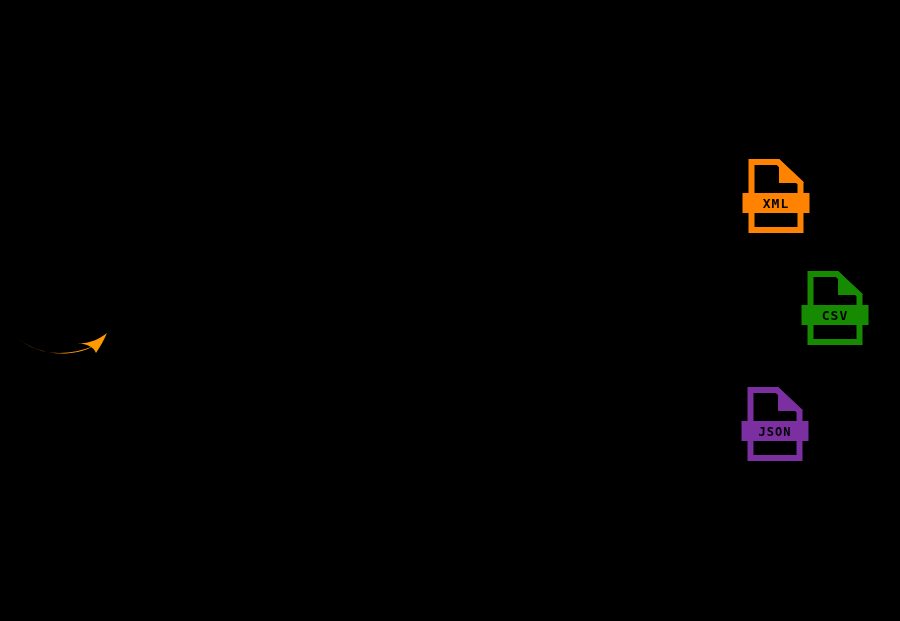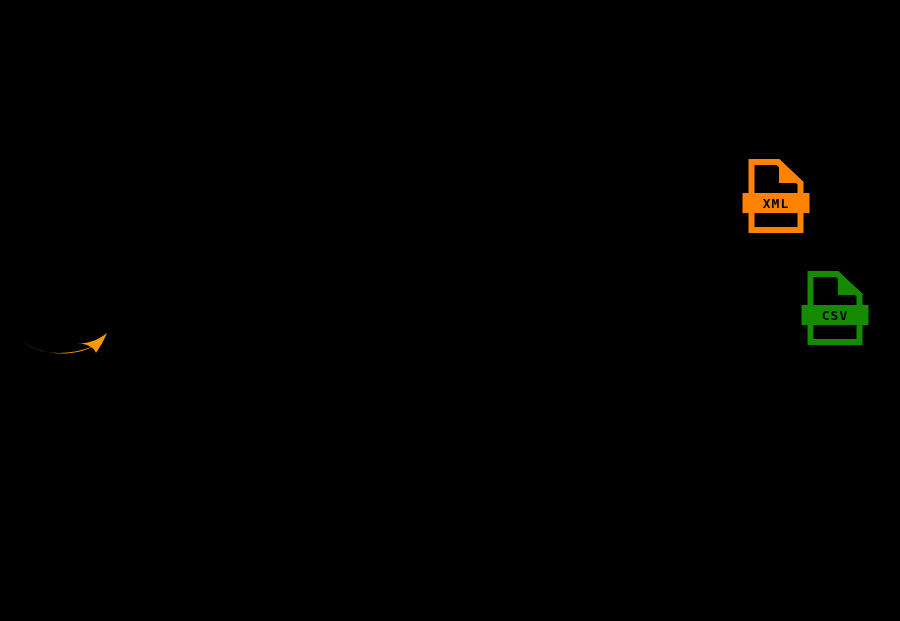--- a/index.html
+++ b/index.html
@@ -50,14 +50,22 @@
 
   <div class="abs icon-csv">
     <svg width="68" height="74" viewBox="0 0 68 74">
       <path d="M9.5 3 H36 L58.5 24 V71 H9.5 Z" fill="none" stroke-width="6" stroke="#168A00"></path>
       <path d="M37 0 L62 24 H37 Z" fill="#168A00"></path>
       <rect x="0.5" y="34" width="67" height="20" fill="#168A00"></rect>
       <text class="band-label" x="34" y="49" text-anchor="middle" font-size="13" fill="#000000">CSV</text>
     </svg>
   </div>
 
+  <div class="abs icon-json">
+    <svg width="68" height="74" viewBox="0 0 68 74">
+      <path d="M9.5 3 H36 L58.5 24 V71 H9.5 Z" fill="none" stroke-width="6" stroke="#7B2FA0"></path>
+      <path d="M37 0 L62 24 H37 Z" fill="#7B2FA0"></path>
+      <rect x="0.5" y="34" width="67" height="20" fill="#7B2FA0"></rect>
+      <text class="band-label" x="34" y="49" text-anchor="middle" font-size="12" fill="#000000">JSON</text>
+    </svg>
+  </div>
 
 </div>
 
 </body></html>

